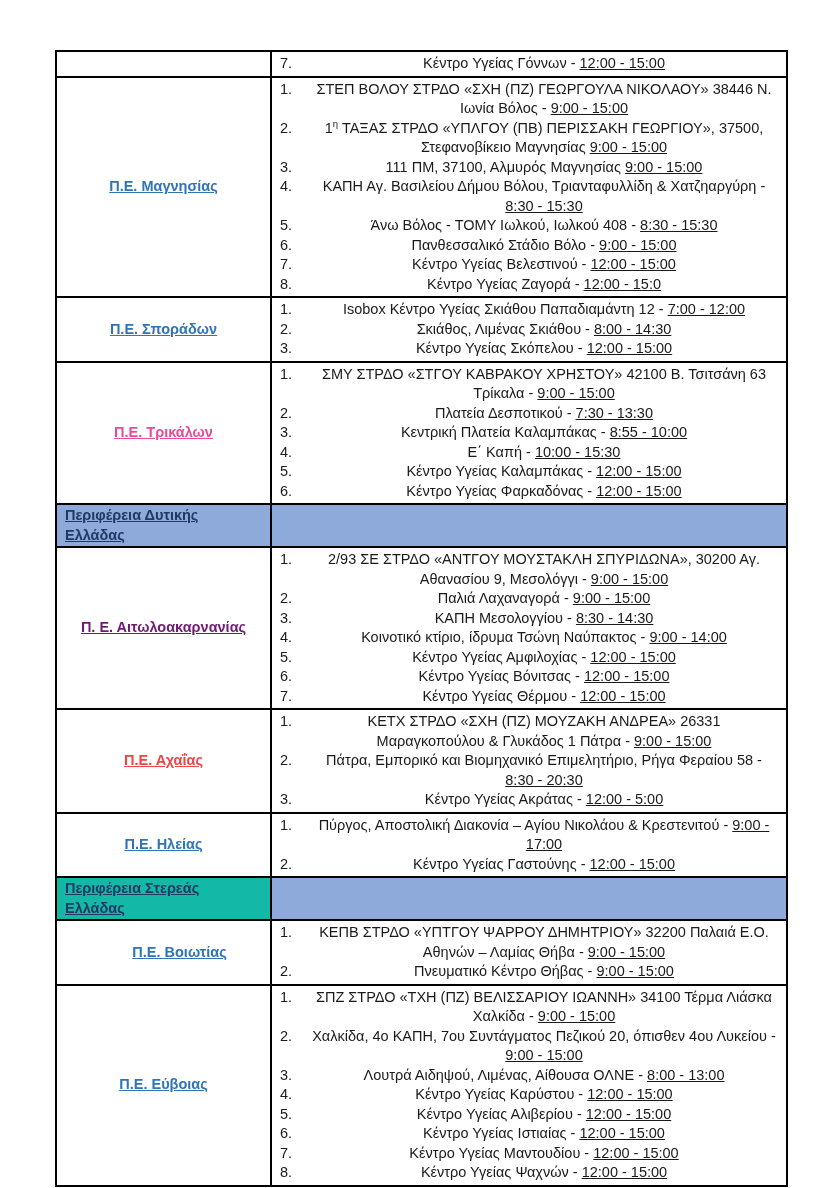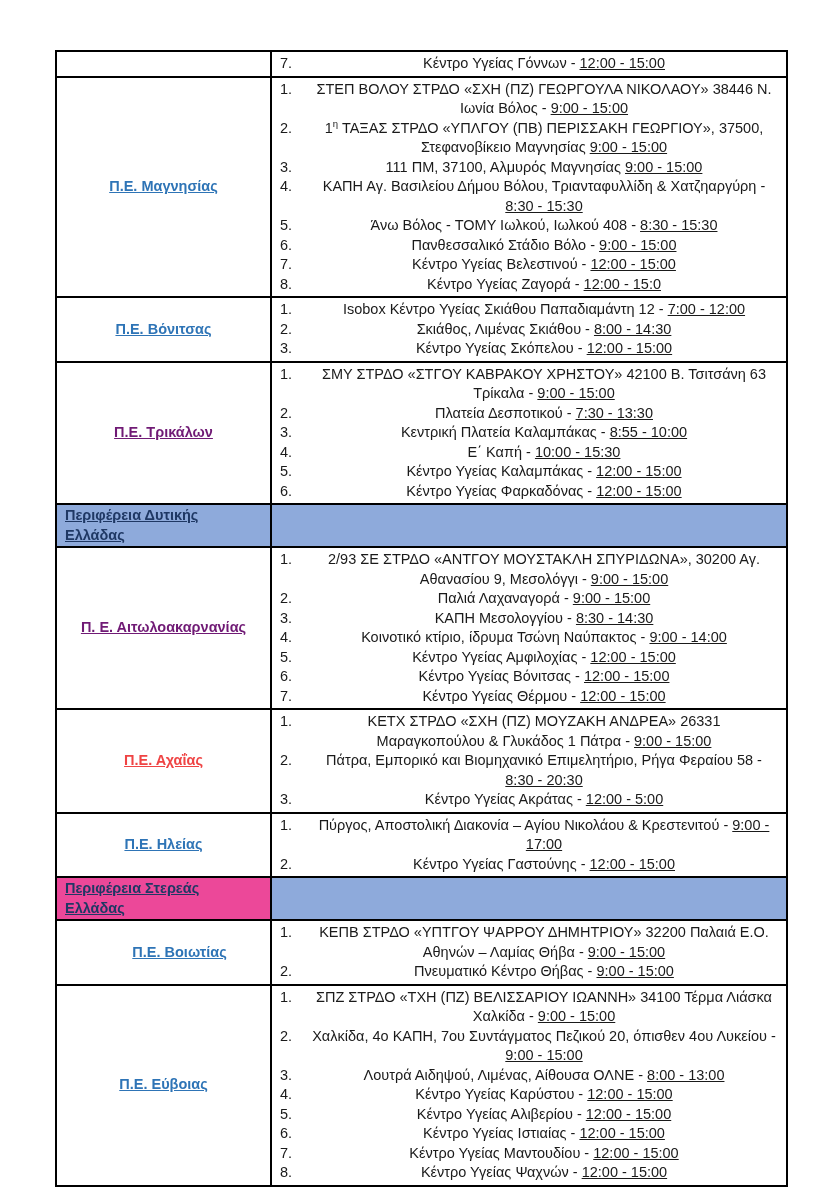--- a/index.html
+++ b/index.html
@@ -82,38 +82,38 @@
             <span class="num">7.</span>
             <span class="txt">Κέντρο Υγείας Βελεστινού - <span class="time">12:00 - 15:00</span></span>
           </div>
           <div class="li">
             <span class="num">8.</span>
             <span class="txt">Κέντρο Υγείας Ζαγορά - <span class="time">12:00 - 15:0</span></span>
           </div>
         </td>
       </tr>
       <tr>
-        <td class="region-cell"><span class="region-label" style="color: rgb(46, 116, 182);">Π.Ε. Βόνιτσας</span></td>
+        <td class="region-cell"><span class="region-label" style="color: rgb(46, 116, 182);">Π.Ε. Σποράδων</span></td>
         <td class="items-cell">
           <div class="li">
             <span class="num">1.</span>
             <span class="txt">Isobox Κέντρο Υγείας Σκιάθου Παπαδιαμάντη 12 - <span class="time">7:00 - 12:00</span></span>
           </div>
           <div class="li">
             <span class="num">2.</span>
             <span class="txt">Σκιάθος, Λιμένας Σκιάθου - <span class="time">8:00 - 14:30</span></span>
           </div>
           <div class="li">
             <span class="num">3.</span>
             <span class="txt">Κέντρο Υγείας Σκόπελου - <span class="time">12:00 - 15:00</span></span>
           </div>
         </td>
       </tr>
       <tr>
-        <td class="region-cell"><span class="region-label" style="color: #701a75;">Π.Ε. Τρικάλων</span></td>
+        <td class="region-cell"><span class="region-label" style="color: #ec4899;">Π.Ε. Τρικάλων</span></td>
         <td class="items-cell">
           <div class="li">
             <span class="num">1.</span>
             <span class="txt">ΣΜΥ ΣΤΡΔΟ «ΣΤΓΟΥ ΚΑΒΡΑΚΟΥ ΧΡΗΣΤΟΥ» 42100 Β. Τσιτσάνη 63 Τρίκαλα - <span class="time">9:00 - 15:00</span></span>
           </div>
           <div class="li">
             <span class="num">2.</span>
             <span class="txt">Πλατεία Δεσποτικού - <span class="time">7:30 - 13:30</span></span>
           </div>
           <div class="li">
@@ -195,21 +195,21 @@
             <span class="num">1.</span>
             <span class="txt">Πύργος, Αποστολική Διακονία – Αγίου Νικολάου &amp; Κρεστενιτού - <span class="time">9:00 - 17:00</span></span>
           </div>
           <div class="li">
             <span class="num">2.</span>
             <span class="txt">Κέντρο Υγείας Γαστούνης - <span class="time">12:00 - 15:00</span></span>
           </div>
         </td>
       </tr>
       <tr class="section-row">
-        <td style="background: #ec4899; color: rgb(31, 56, 100);"><span class="section-label">Περιφέρεια Στερεάς Ελλάδας</span></td>
+        <td style="background: #14b8a6; color: rgb(31, 56, 100);"><span class="section-label">Περιφέρεια Στερεάς Ελλάδας</span></td>
         <td style="background: rgb(142, 170, 219);"></td>
       </tr>
       <tr>
         <td class="region-cell"><span class="region-label" style="color: rgb(46, 116, 182); margin-left: 32px;">Π.Ε. Βοιωτίας</span></td>
         <td class="items-cell">
           <div class="li">
             <span class="num">1.</span>
             <span class="txt">ΚΕΠΒ ΣΤΡΔΟ «ΥΠΤΓΟΥ ΨΑΡΡΟΥ ΔΗΜΗΤΡΙΟΥ» 32200 Παλαιά Ε.Ο. Αθηνών – Λαμίας Θήβα - <span class="time">9:00 - 15:00</span></span>
           </div>
           <div class="li">

